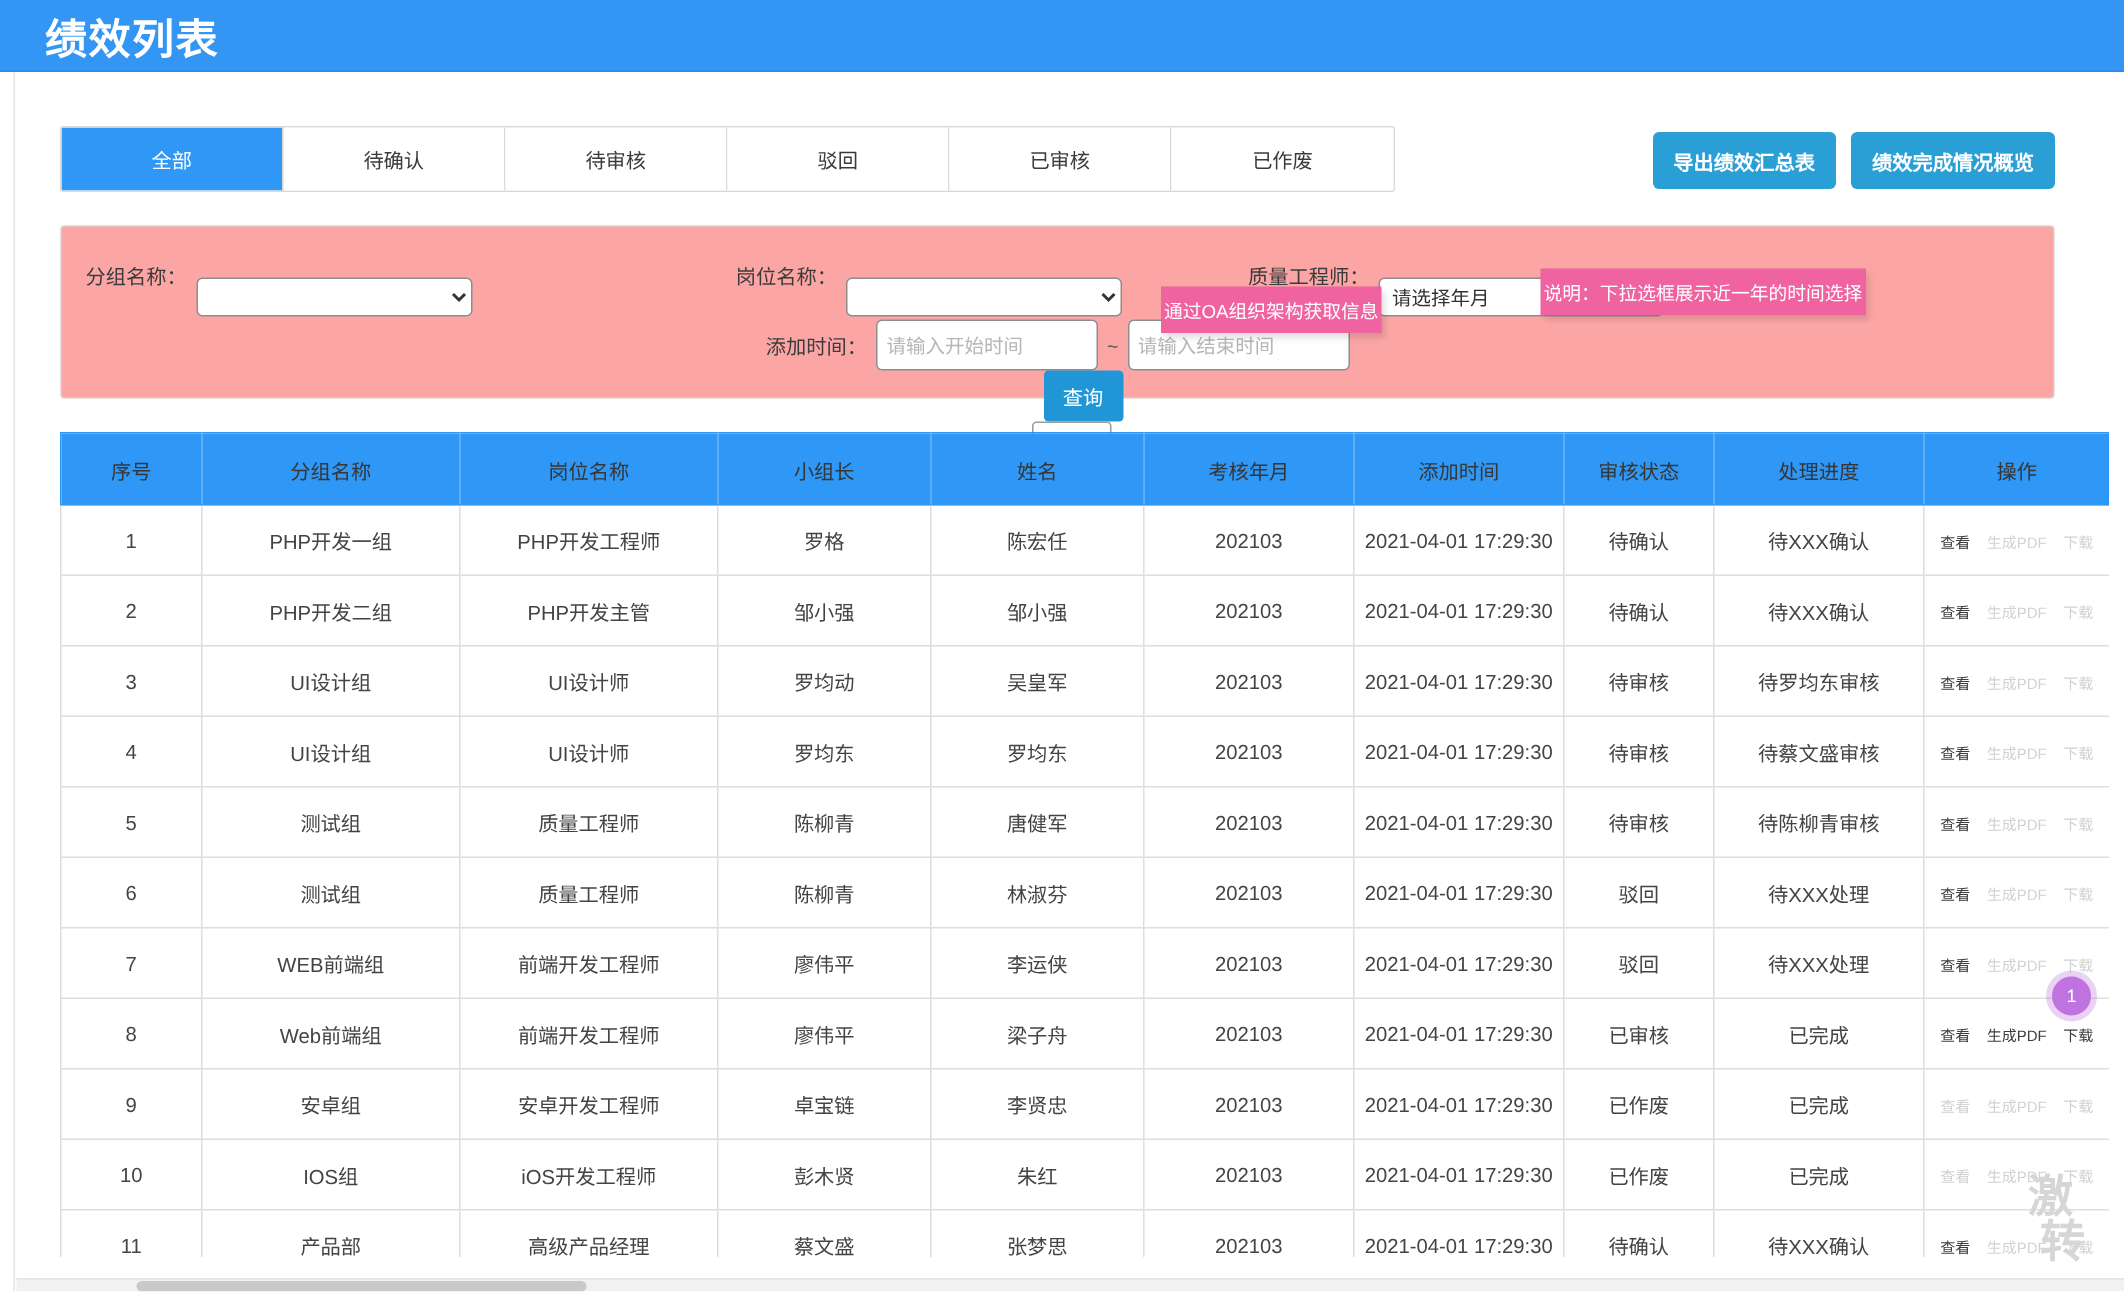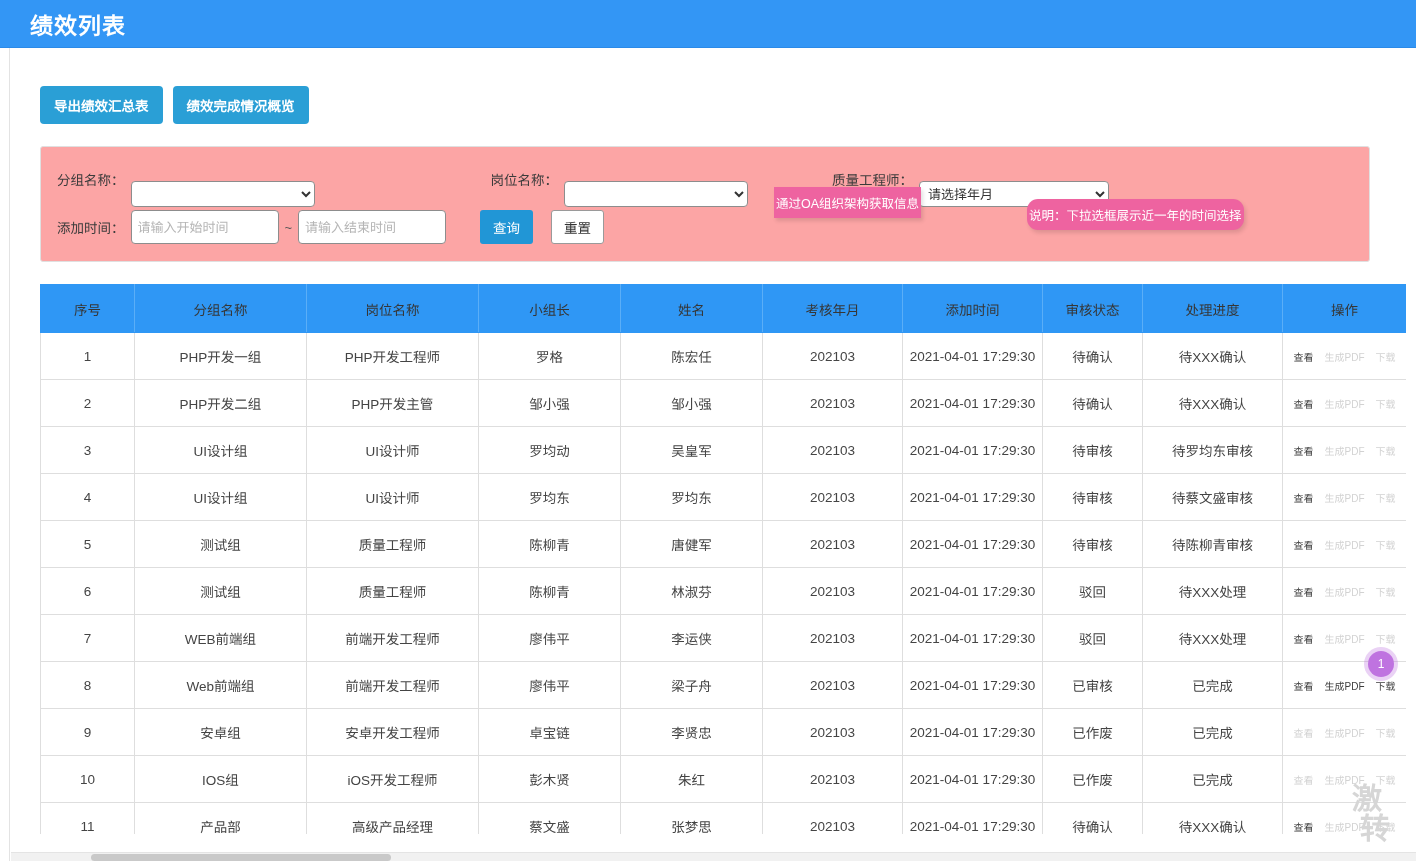--- a/index.html
+++ b/index.html
@@ -19,21 +19,21 @@
   .app-header {
     height: 48px;
     background: #3396f5;
     display: flex;
     align-items: center;
     padding-left: 30px;
     border-bottom: 1px solid #2b8ae8;
   }
   .app-title {
     color: #ffffff;
-    font-size: 23px;
+    font-size: 28px;
     font-weight: bold;
     letter-spacing: 1px;
   }
 
   
   .left-rail {
     position: absolute;
     left: 0; top: 48px;
     width: 10px; height: 813px;
     background: #ffffff;
@@ -96,21 +96,21 @@
     border-radius: 3px;
     padding: 14px 16px 16px 16px;
     position: relative;
     background: #fca5a5;
   }
   .filter-row {
     display: flex;
     align-items: center;
     height: 36px;
   }
-  .filter-row + .filter-row { margin-top: 12px; }
+  .filter-row + .filter-row { margin-top: 12px; flex-direction: column; }
   .fld { display: flex; align-items: center; }
   .flabel {
     font-size: 13.5px;
     color: #3b3b3b;
     white-space: nowrap;
     margin-right: 6px;
   }
   select.fselect {
     height: 26px;
     border: 1px solid #8d8d8d;
@@ -170,21 +170,21 @@
   .note {
     position: absolute;
     background: #ee63a0;
     color: #ffffff;
     font-size: 12.5px;
     padding: 6px 2px;
     white-space: nowrap;
     box-shadow: 2px 3px 4px rgba(0,0,0,0.12);
   }
   .note-oa    { left: 733px; top: 40px; }
-  .note-month { left: 986px; top: 52px; border-radius: 11px; }
+  .note-month { left: 986px; top: 28px; }
 
   
   .gap-a { width: 104px; }
   .gap-b { width: 72px; }
   .gap-c { width: 84px; }
 
   
   .table-wrap {
     margin: 22px 0 0 40px;
     width: 1366px;
@@ -291,20 +291,28 @@
 
   <div class="app-header">
     <div class="app-title">绩效列表</div>
   </div>
 
   <div class="left-rail"></div>
 
   <div class="content">
 
     <div class="toprow">
+      <div class="tabs">
+        <div class="tab active">全部</div>
+        <div class="tab">待确认</div>
+        <div class="tab">待审核</div>
+        <div class="tab">驳回</div>
+        <div class="tab">已审核</div>
+        <div class="tab">已作废</div>
+      </div>
       <div class="topbtns">
         <button class="btn-primary">导出绩效汇总表</button>
         <button class="btn-primary">绩效完成情况概览</button>
       </div>
     </div>
 
     <div class="filter-panel">
 
       <div class="filter-row">
         <div class="fld">

